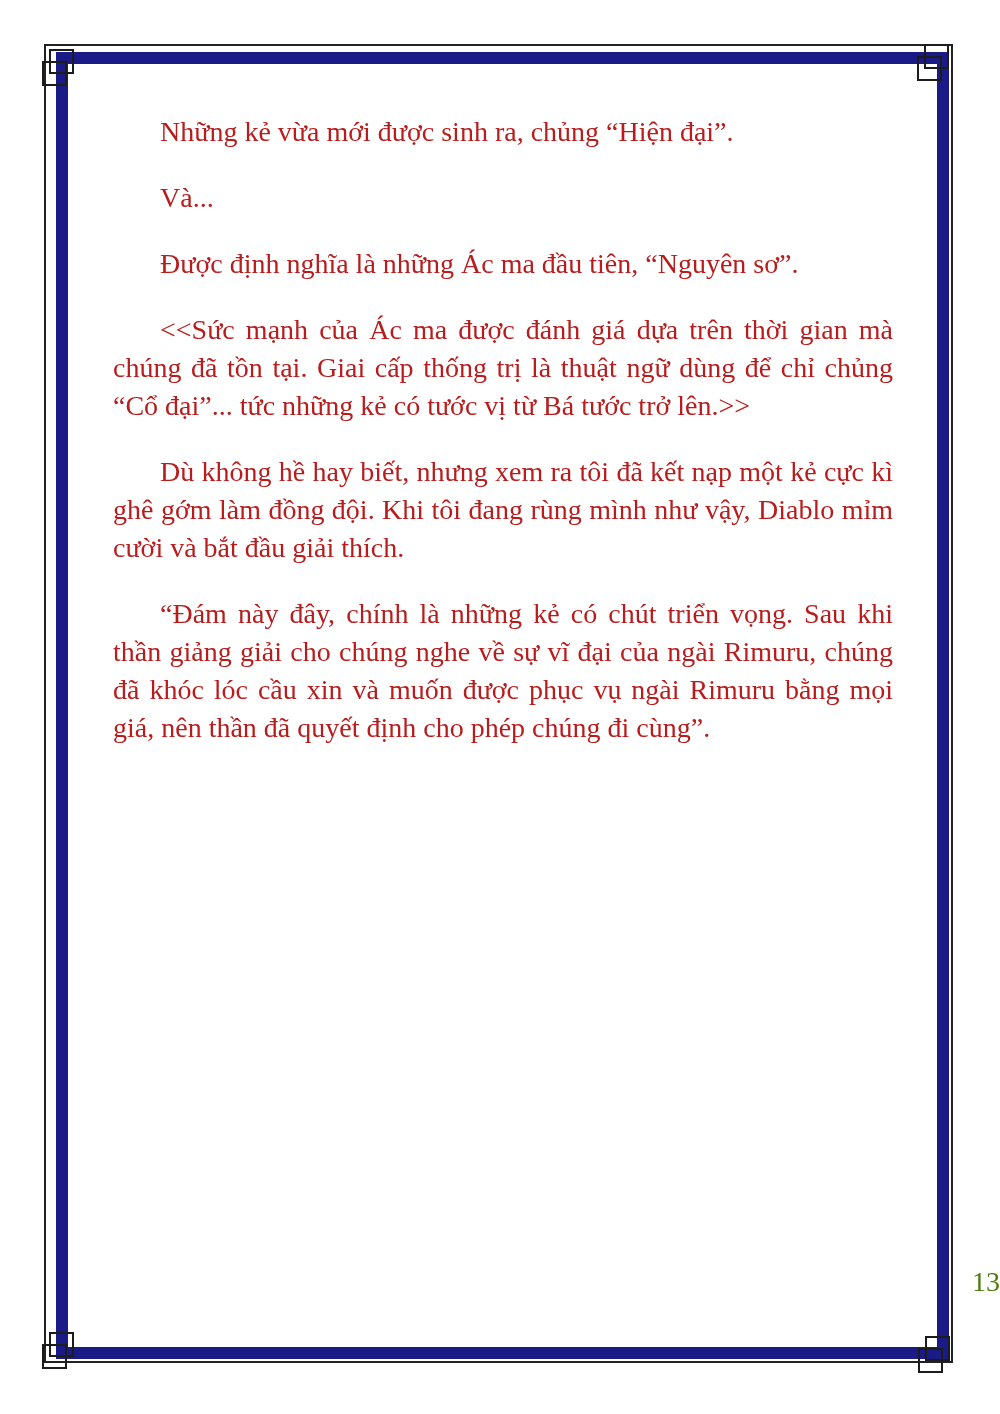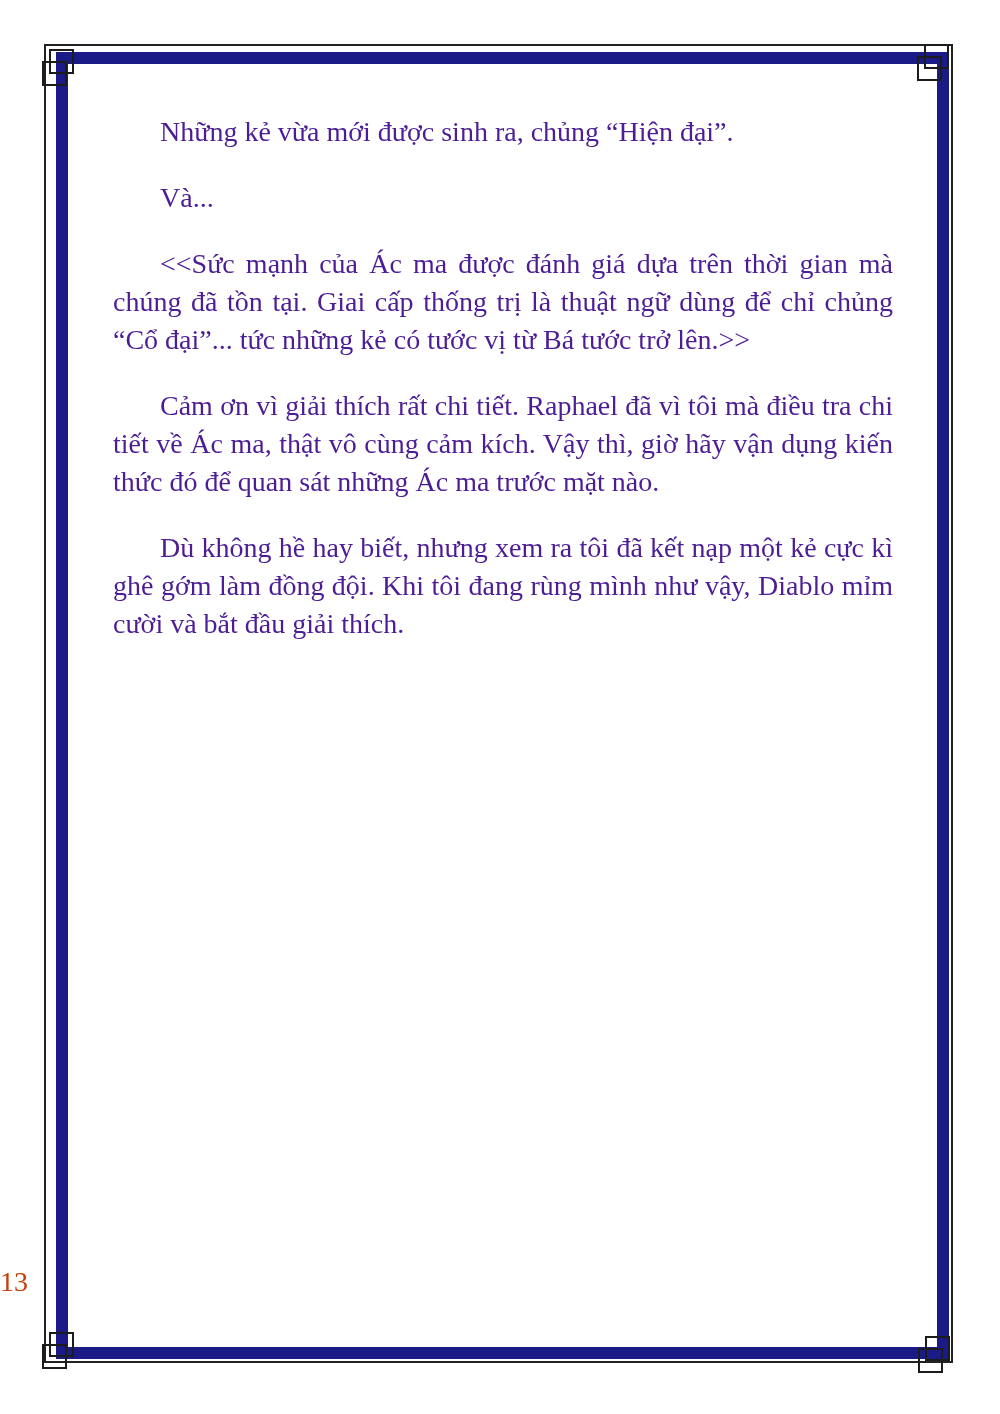--- a/index.html
+++ b/index.html
@@ -39,34 +39,34 @@
   .sq.bl-a { left: 49px;  top: 1332px; }
   .sq.bl-b { left: 42px;  top: 1344px; }
   .sq.br-a { left: 925px; top: 1336px; }
   .sq.br-b { left: 918px; top: 1348px; }
 
   .text-block {
     position: absolute;
     left: 113px; top: 113px; width: 780px;
     font-size: 28px;
     line-height: 38px;
-    color: #4c1d95;
+    color: #b91c1c;
     text-align: justify;
   }
   .text-block p.para {
     margin: 0 0 28px 0;
     text-indent: 47px;
   }
   .page-number {
     position: absolute;
     left: 0; right: 0;
     top: 1266px;
-    text-align: left;
+    text-align: right;
     font-size: 28px;
-    color: #c2410c;
+    color: #4d7c0f;
   }
 </style>
 </head>
 <body style="--navy: #1b1b88;">
 
 <div class="page">
 
   <div class="frame-line"></div>
   <div class="frame-band"></div>
 
@@ -76,20 +76,21 @@
   <div class="sq tr-b"></div>
   <div class="sq bl-a"></div>
   <div class="sq bl-b"></div>
   <div class="sq br-a"></div>
   <div class="sq br-b"></div>
 
   <div class="text-block">
 
   <p class="para">Những kẻ vừa mới được sinh ra, chủng “Hiện đại”.</p>
       <p class="para">Và...</p>
+      <p class="para">Được định nghĩa là những Ác ma đầu tiên, “Nguyên sơ”.</p>
       <p class="para">&lt;&lt;Sức mạnh của Ác ma được đánh giá dựa trên thời gian mà chúng đã tồn tại. Giai cấp thống trị là thuật ngữ dùng để chỉ chủng “Cổ đại”... tức những kẻ có tước vị từ Bá tước trở lên.&gt;&gt;</p>
-      <p class="para">Cảm ơn vì giải thích rất chi tiết. Raphael đã vì tôi mà điều tra chi tiết về Ác ma, thật vô cùng cảm kích. Vậy thì, giờ hãy vận dụng kiến thức đó để quan sát những Ác ma trước mặt nào.</p>
       <p class="para">Dù không hề hay biết, nhưng xem ra tôi đã kết nạp một kẻ cực kì ghê gớm làm đồng đội. Khi tôi đang rùng mình như vậy, Diablo mỉm cười và bắt đầu giải thích.</p>
+      <p class="para">“Đám này đây, chính là những kẻ có chút triển vọng. Sau khi thần giảng giải cho chúng nghe về sự vĩ đại của ngài Rimuru, chúng đã khóc lóc cầu xin và muốn được phục vụ ngài Rimuru bằng mọi giá, nên thần đã quyết định cho phép chúng đi cùng”.</p>
     </div>
 
   <div class="page-number">13</div>
 
 </div>
 
 </body></html>

